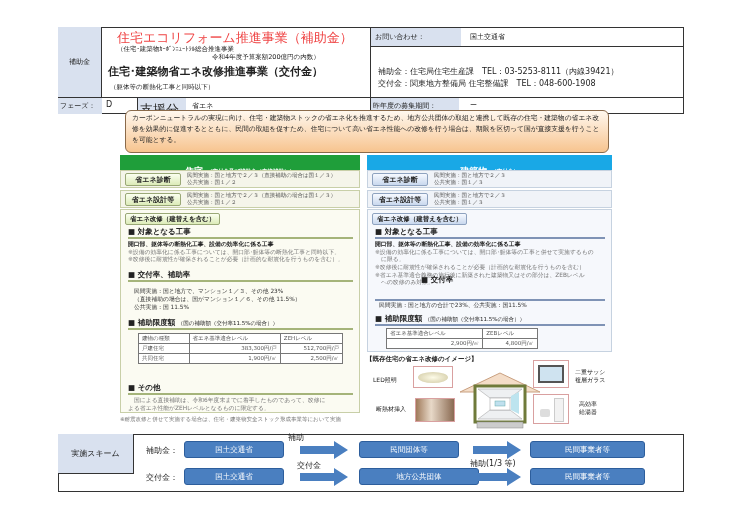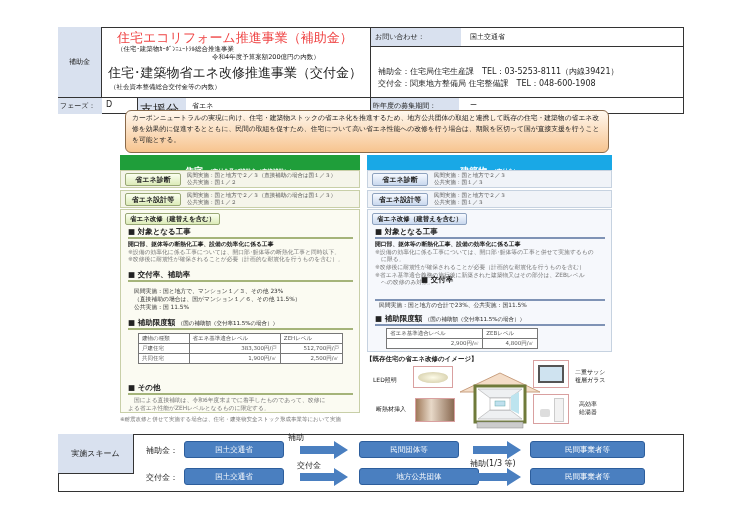--- a/index.html
+++ b/index.html
@@ -4,21 +4,21 @@
 <style>
 *{box-sizing:border-box;margin:0;padding:0;}
 body{width:730px;height:516px;background:#fff;font-family:"DejaVu Sans",sans-serif;position:relative;overflow:hidden;color:#222;}
 .abs{position:absolute;}
 
 .hdr{left:58px;top:27px;width:626px;height:87px;border:1px solid #333;}
 .hdr-left-label{left:58px;top:27px;width:44px;height:70px;background:#d9e1ef;border-right:1px solid #333;font-size:7px;display:flex;align-items:center;justify-content:center;}
 .t1{left:117px;top:29px;font-size:13px;color:#ef4444;white-space:nowrap;}
 .t1s1{left:117px;top:45px;font-size:6.5px;white-space:nowrap;}
 .t1s2{left:212px;top:53px;font-size:6.5px;white-space:nowrap;}
-.t2{left:108px;top:64px;font-size:13px;white-space:nowrap;}
+.t2{left:108px;top:64px;font-size:11px;white-space:nowrap;font-weight:bold;}
 .t2s{left:110px;top:83px;font-size:6.5px;white-space:nowrap;}
 .vsep{left:370px;top:27px;width:1px;height:87px;background:#333;}
 .hsep1{left:370px;top:46px;width:314px;height:1px;background:#333;}
 .hsep2{left:58px;top:97px;width:626px;height:1px;background:#333;}
 .inq-label{left:371px;top:28px;width:90px;height:18px;background:#d9e1ef;font-size:7px;padding:4px 4px;}
 .inq-val{left:470px;top:32px;font-size:7px;}
 .contact1{left:378px;top:66px;font-size:8px;white-space:nowrap;}
 .contact2{left:378px;top:78px;font-size:8px;white-space:nowrap;}
 .phase-label{left:58px;top:98px;width:44px;height:16px;background:#d9e1ef;font-size:7px;padding:3px 2px;}
 .phase-val{left:106px;top:100px;font-size:8px;}
@@ -65,21 +65,21 @@
 </style>
 </head>
 <body>
 
 <div class="abs hdr"></div>
 <div class="abs hdr-left-label">補助金</div>
 <div class="abs t1">住宅エコリフォーム推進事業（補助金）</div>
 <div class="abs t1s1">（住宅･建築物ｶｰﾎﾞﾝﾆｭｰﾄﾗﾙ総合推進事業</div>
 <div class="abs t1s2">令和4年度予算案額200億円の内数）</div>
 <div class="abs t2">住宅･建築物省エネ改修推進事業（交付金）</div>
-<div class="abs t2s">（社会資本整備総合交付金等の内数）</div>
+<div class="abs t2s">（躯体等の断熱化工事と同時以下）</div>
 <div class="abs vsep"></div>
 <div class="abs hsep1"></div>
 <div class="abs hsep2"></div>
 <div class="abs inq-label">お問い合わせ：</div>
 <div class="abs inq-val">国土交通省</div>
 <div class="abs contact1">補助金：住宅局住宅生産課　TEL：03-5253-8111（内線39421）</div>
 <div class="abs contact2">交付金：関東地方整備局 住宅整備課　TEL：048-600-1908</div>
 <div class="abs phase-label">フェーズ：</div>
 <div class="abs phase-val">D</div>
 <div class="abs field-sep"></div>

